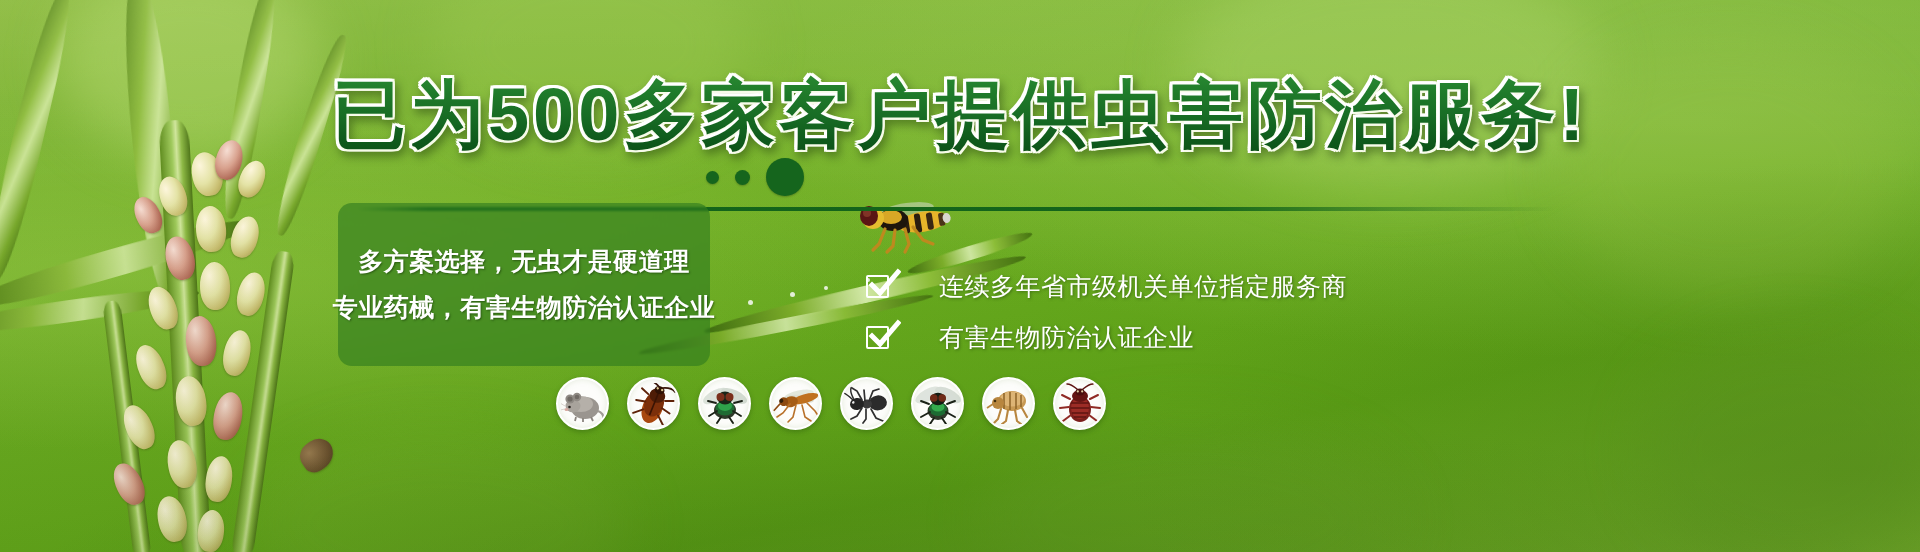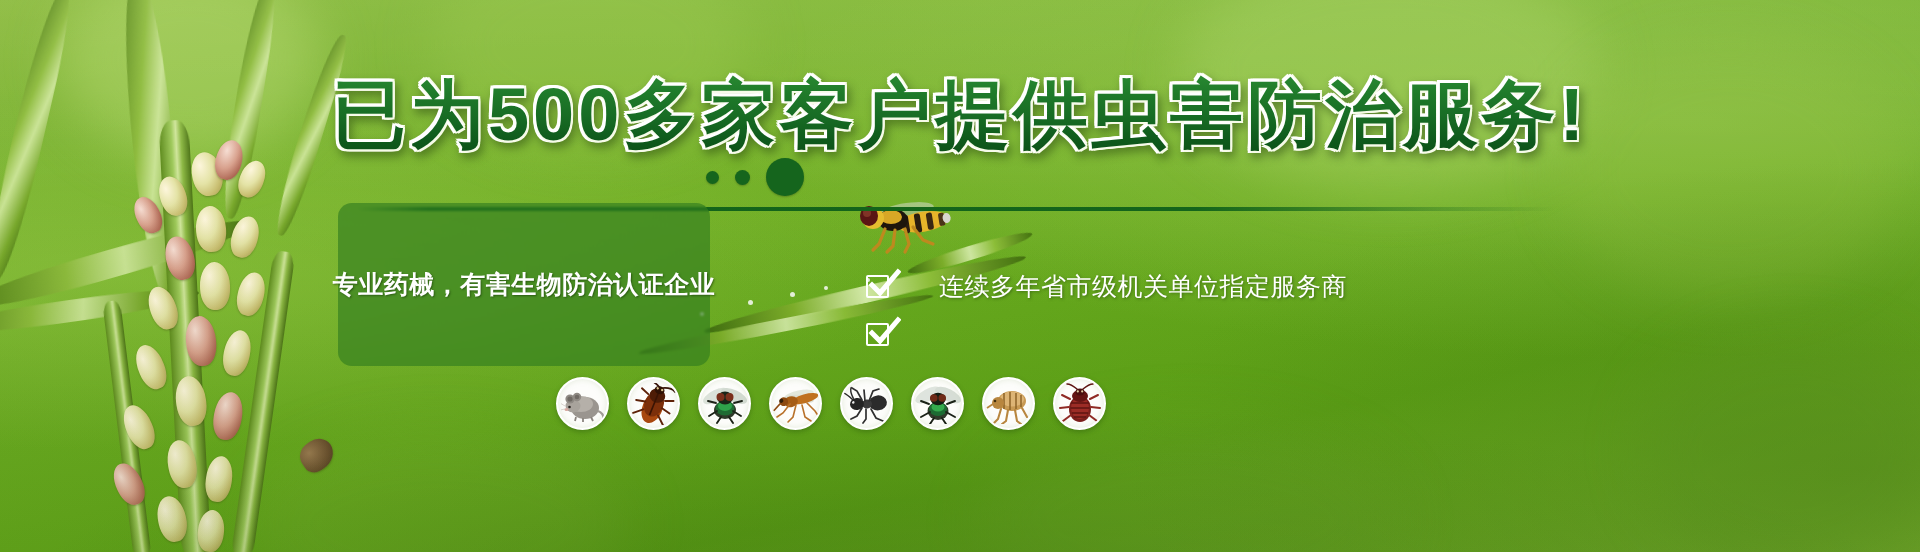--- a/index.html
+++ b/index.html
@@ -265,20 +265,21 @@
   <div class="divider"></div>
 
   <div class="dots">
     <span class="dot s"></span>
     <span class="dot m"></span>
     <span class="dot l"></span>
   </div>
 
   <div class="panel"></div>
   <div class="panel-lines">
+    <div class="pl pl2">多方案选择，无虫才是硬道理</div>
     <div class="pl pl3">专业药械，有害生物防治认证企业</div>
   </div>
 
   <div class="checklist">
 
     <div class="check-row">
       <span class="check-box">
         <span class="sq"></span>
         <svg width="34" height="34" viewBox="0 0 34 34">
           <path d="M5 17 L13 25 L31 4" stroke="#ffffff" stroke-width="5" fill="none" stroke-linecap="square" stroke-linejoin="miter"></path>
@@ -287,20 +288,21 @@
       <span class="check-text">连续多年省市级机关单位指定服务商</span>
     </div>
 
     <div class="check-row">
       <span class="check-box">
         <span class="sq"></span>
         <svg width="34" height="34" viewBox="0 0 34 34">
           <path d="M5 17 L13 25 L31 4" stroke="#ffffff" stroke-width="5" fill="none" stroke-linecap="square" stroke-linejoin="miter"></path>
         </svg>
       </span>
+      <span class="check-text">有害生物防治认证企业</span>
     </div>
 
   </div>
 
   <div class="pests">
 
     <span class="pest">
       <svg width="44" height="40" viewBox="0 0 44 40">
         <ellipse cx="24" cy="24" rx="14" ry="11" fill="#9a958f"></ellipse>
         <ellipse cx="20" cy="20" rx="12" ry="8" fill="#b5b0a9"></ellipse>

